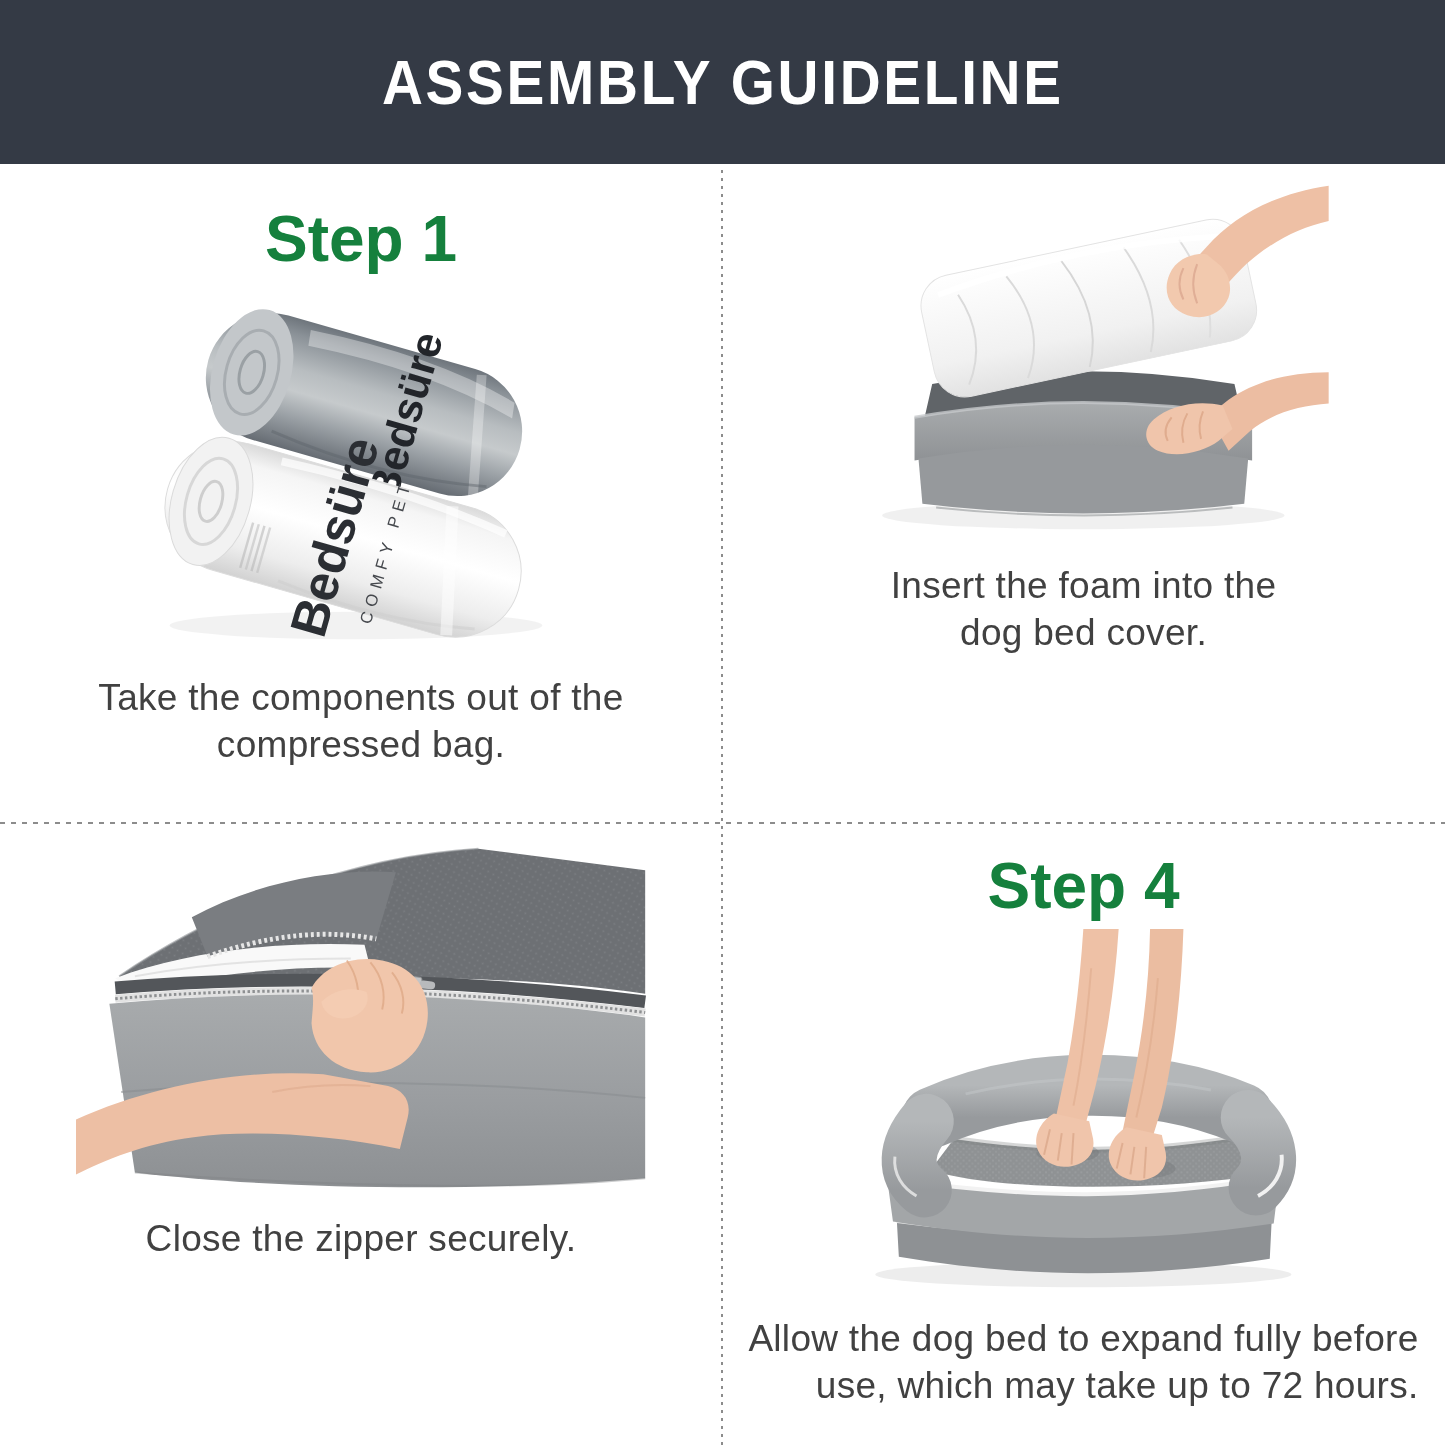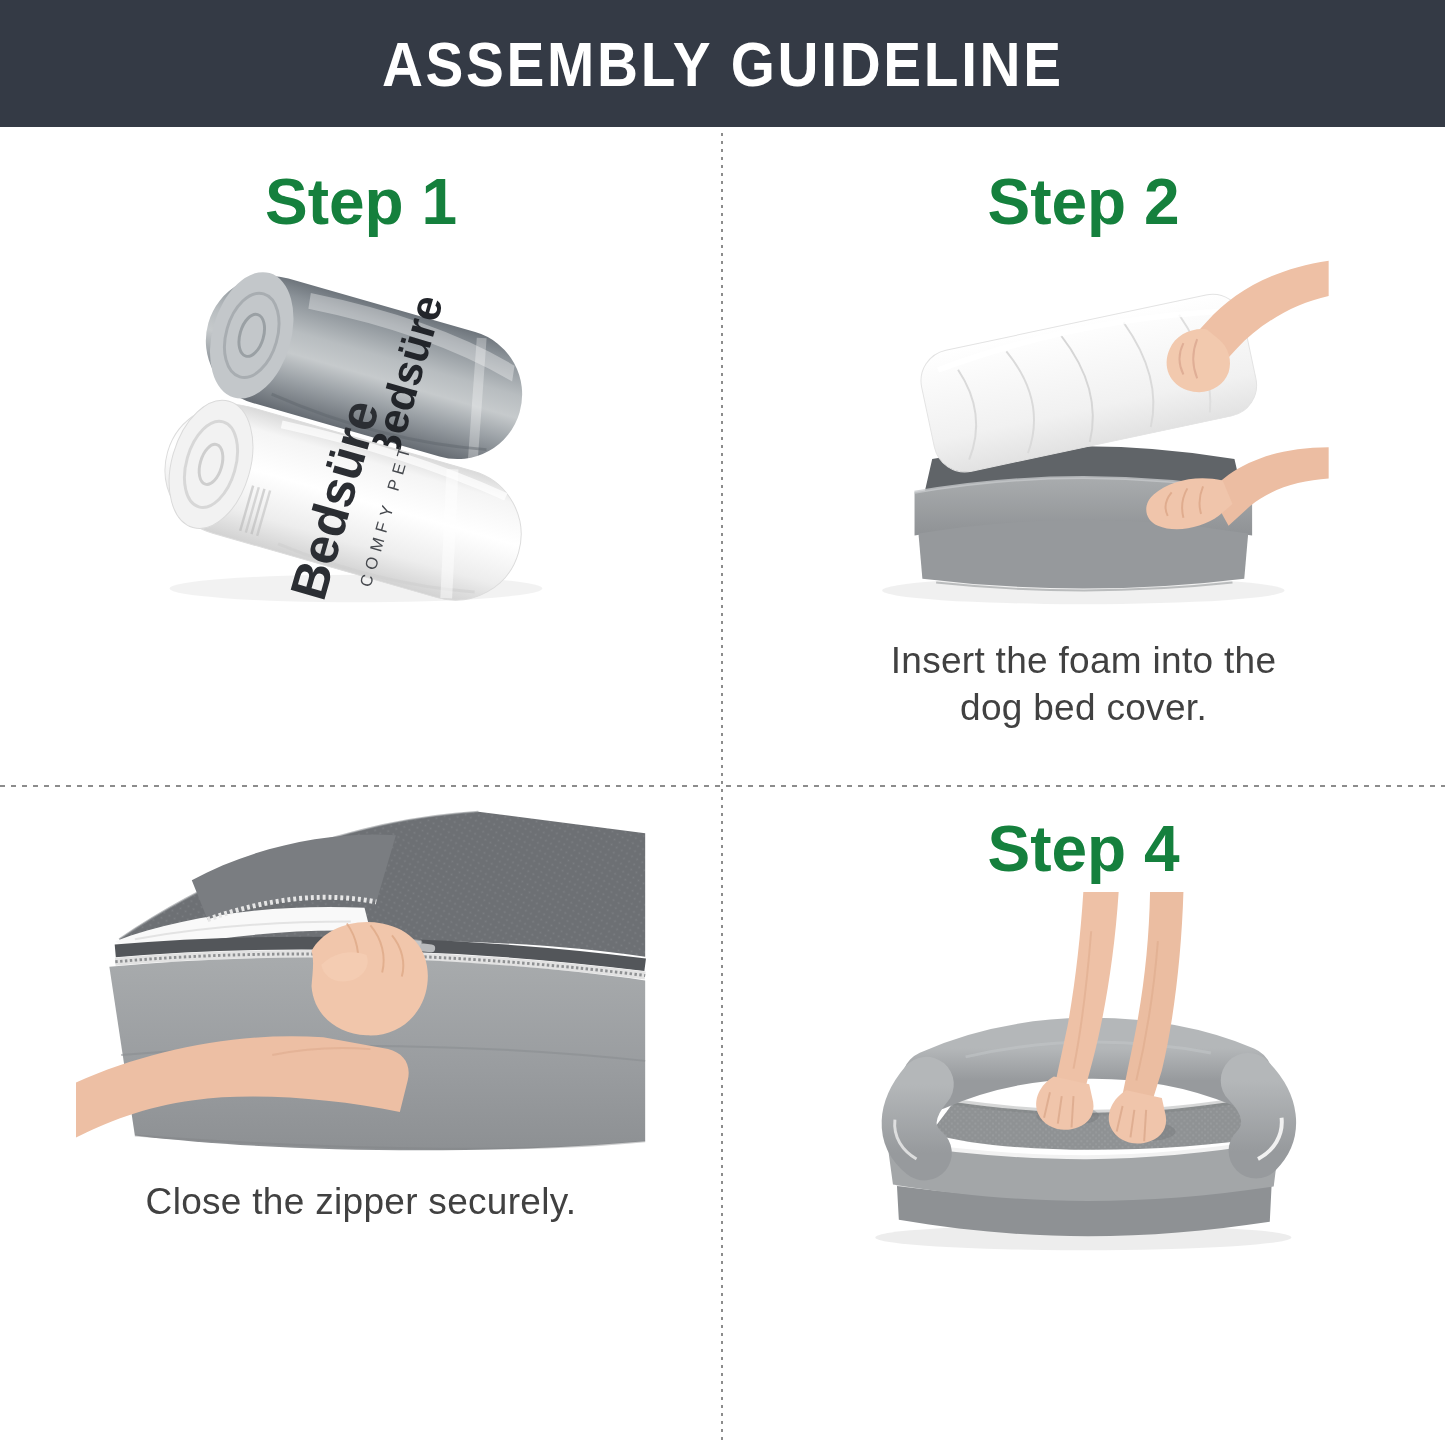--- a/index.html
+++ b/index.html
@@ -1,19 +1,19 @@
 <!DOCTYPE html>
 <html><head>
 <meta charset="utf-8">
 <style>
   html,body{margin:0;padding:0;background:#ffffff;}
   .page{position:relative;width:1445px;height:1445px;background:#ffffff;overflow:hidden;
         font-family:"Liberation Sans",sans-serif;}
   
-  .banner{height:127px;background:#343a45;display:flex;align-items:center;justify-content:center;}
+  .banner{height:164px;background:#343a45;display:flex;align-items:center;justify-content:center;}
   .banner h1{margin:0;color:#ffffff;font-size:63px;font-weight:bold;letter-spacing:3px;
              transform:scaleX(.9);white-space:nowrap;}
   
   .grid{position:relative;width:1445px;height:1318px;display:grid;
         grid-template-columns:722px 723px;grid-template-rows:659px 659px;}
   .divider-v{position:absolute;left:721px;top:6px;width:2px;height:1312px;
              background:repeating-linear-gradient(to bottom,#8c8c8c 0 3px,transparent 3px 8px);}
   .divider-h{position:absolute;top:658px;left:0;width:1445px;height:2px;
              background:repeating-linear-gradient(to right,#8c8c8c 0 5px,transparent 5px 11px);}
   .quad{display:flex;flex-direction:column;align-items:center;overflow:hidden;}
@@ -80,24 +80,25 @@
               <rect x="96" y="284" width="48" height="2.5" fill="#b5b5b5"></rect>
               <rect x="96" y="290" width="48" height="2.5" fill="#bdbdbd"></rect>
               <rect x="96" y="296" width="48" height="2.5" fill="#b5b5b5"></rect>
               <rect x="96" y="302" width="48" height="2.5" fill="#bdbdbd"></rect>
             </g>
             <text transform="rotate(-90 196 263)" x="196" y="278" text-anchor="middle" font-size="52" font-weight="bold" fill="#2b2e33">Bedsüre</text>
             <text transform="rotate(-90 247 263)" x="247" y="269" text-anchor="middle" font-size="17" letter-spacing="6" fill="#45484d">COMFY PET</text>
           </g>
         </svg>
       </div>
+      <p class="caption">Take the components out of the
+compressed bag.</p>
     </section>
 
     <section class="quad">
-      <h2>Step 2</h2>
       <div class="fig">
         <svg viewBox="0 0 500 375" height="368">
           <defs>
             <linearGradient id="foamG" x1="0" y1="0" x2="0" y2="1">
               <stop offset="0" stop-color="#ffffff"></stop>
                 <stop offset=".7" stop-color="#f1f1f1"></stop>
               <stop offset="1" stop-color="#e2e2e2"></stop>
             </linearGradient>
             <linearGradient id="bedFront" x1="0" y1="0" x2="0" y2="1">
               <stop offset="0" stop-color="#a9acae"></stop>
@@ -217,18 +218,20 @@
             <path d="M250,0 L286,0 C282,62 272,124 260,170 L252,200 L222,192 L234,136 C242,92 247,46 250,0 Z" fill="#eec1a6"></path>
             <path d="M318,0 L352,0 C350,66 342,132 330,182 L320,214 L290,206 L302,148 C312,98 317,50 318,0 Z" fill="#ebbda1"></path>
             <path d="M258,40 C254,90 248,140 240,180 M326,50 C322,100 314,150 304,192" stroke="#d9a384" stroke-width="2" fill="none" opacity="0.45"></path>
             <path d="M220,188 C206,196 198,212 204,226 C210,240 228,246 244,240 C256,236 262,226 260,214 L256,196 Z" fill="#f0c5ab"></path>
             <path d="M216,204 L210,230 M228,208 L224,236 M240,208 L238,240" stroke="#dba88b" stroke-width="2" fill="none" opacity="0.8"></path>
             <path d="M294,202 C280,210 272,226 278,240 C284,254 302,260 318,254 C330,250 336,240 334,228 L330,210 Z" fill="#f0c5ab"></path>
             <path d="M290,218 L284,244 M302,222 L298,250 M314,222 L312,254" stroke="#dba88b" stroke-width="2" fill="none" opacity="0.8"></path>
           </g>
         </svg>
       </div>
+      <p class="caption">Allow the dog bed to expand fully before
+use, which may take up to 72 hours.</p>
     </section>
 
     <div class="divider-v"></div>
     <div class="divider-h"></div>
   </div>
 </div>
 
 </body></html>

